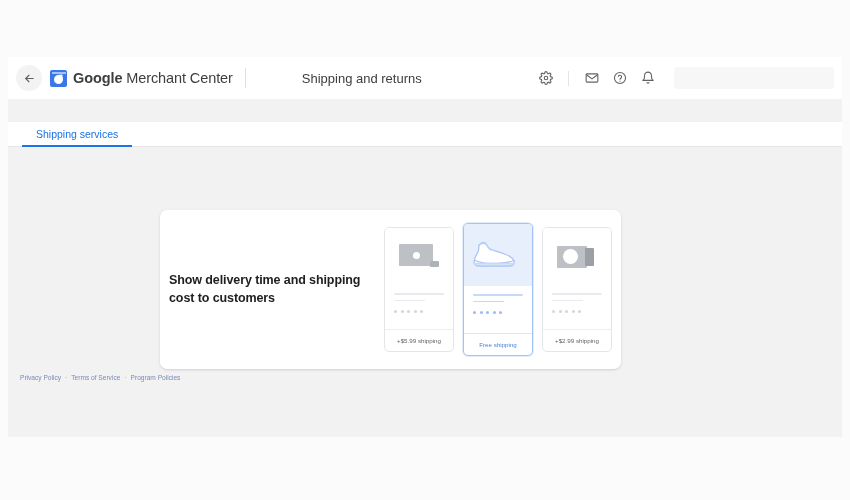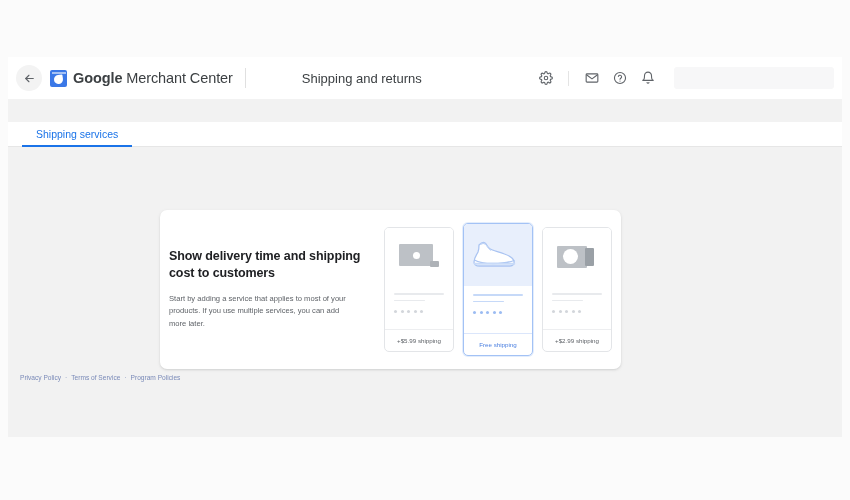--- a/index.html
+++ b/index.html
@@ -419,21 +419,20 @@
         <span>Shipping services</span>
       </div>
     </div>
 
     <div class="body">
 
       <div class="hero-card">
 
         <div class="hero-left">
           <div class="hero-title">Show delivery time and shipping cost to customers</div>
-          <div class="hero-desc">Start by adding a service that applies to most of your products. If you use multiple services, you can add more later.</div>
         </div>
 
         <div class="hero-right">
 
           <div class="pcard">
             <div class="pimg">
               <span class="glyph-laptop">
                 <span class="scr"></span>
                   <span class="lens"></span>
                   <span class="base"></span>

